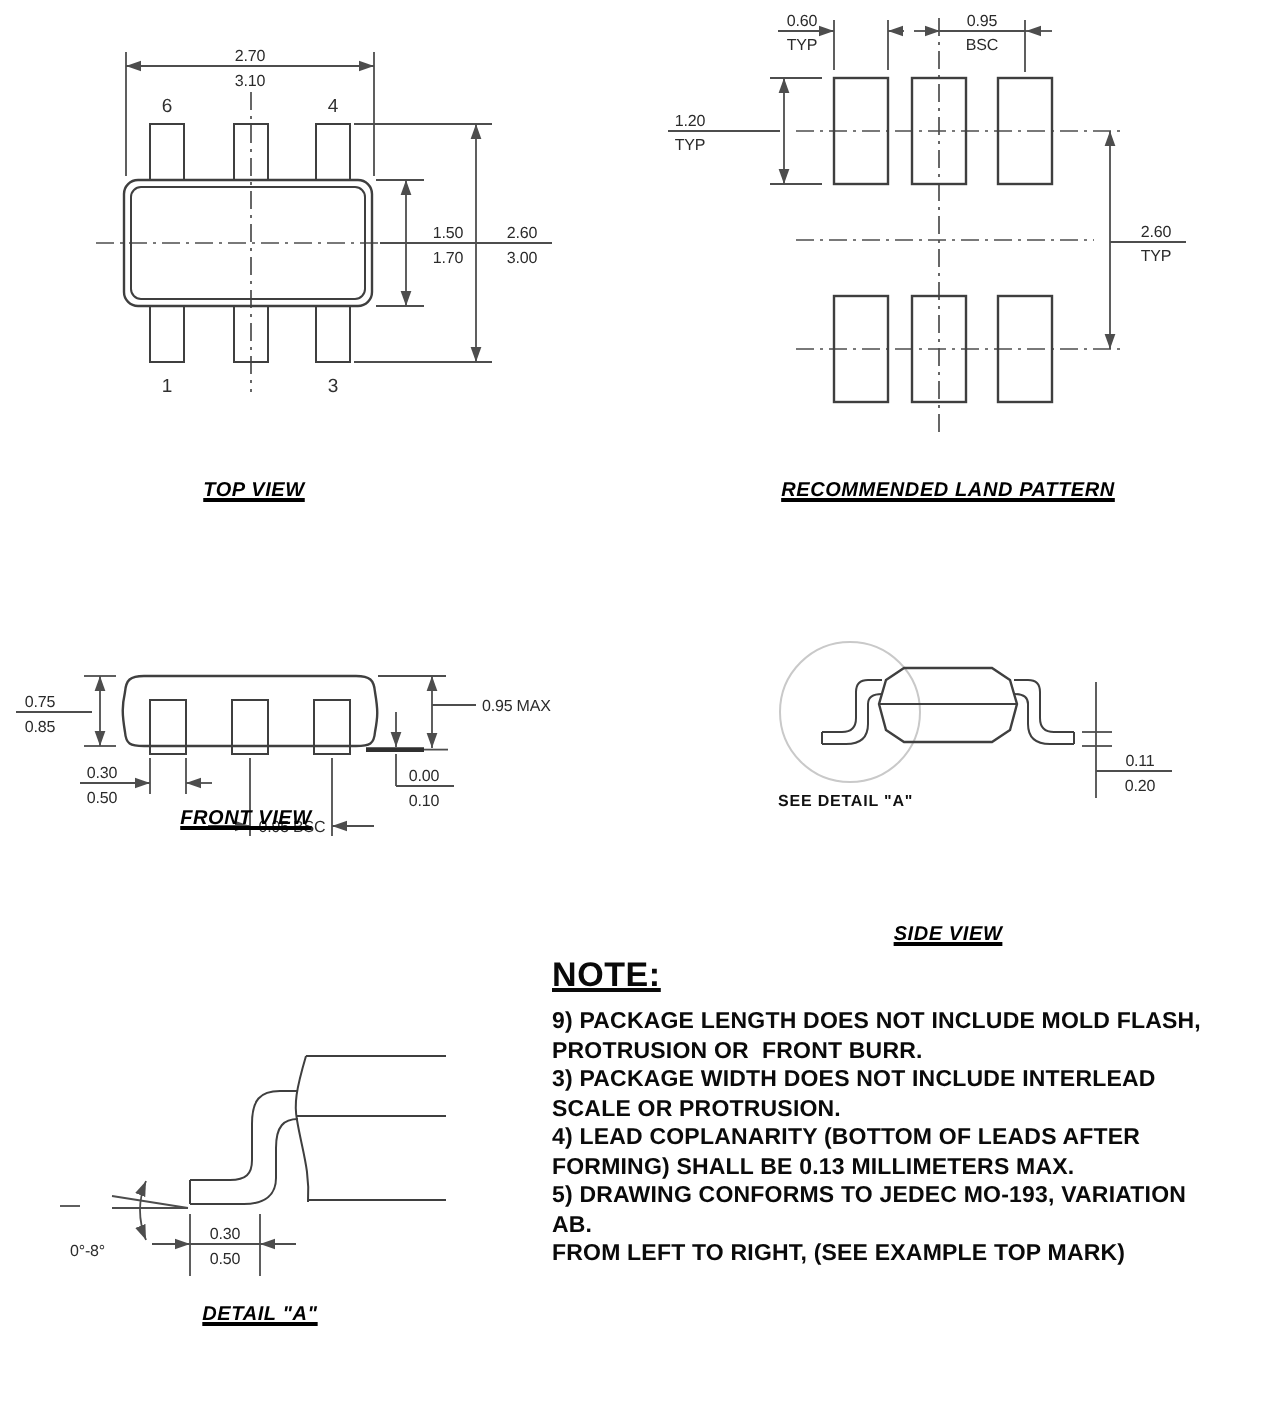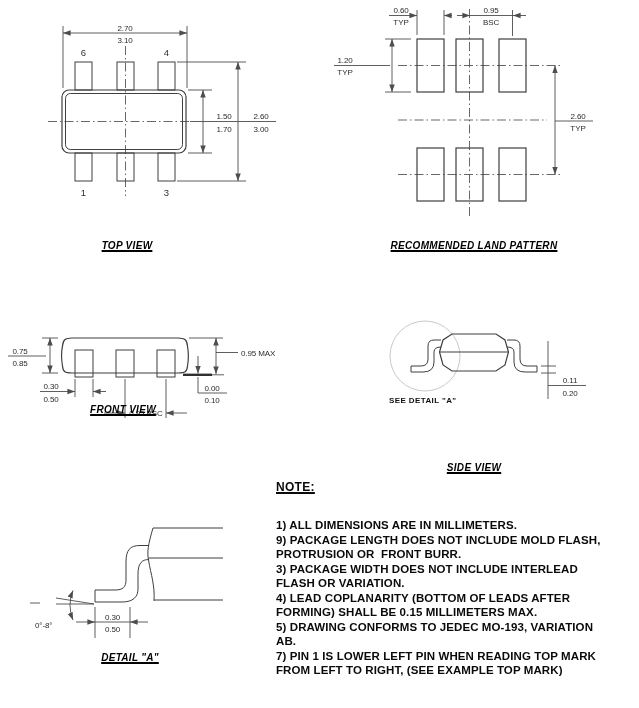--- a/index.html
+++ b/index.html
@@ -15,23 +15,23 @@
   .thk{stroke:#303030;stroke-width:2.4;fill:none;}
   .cl{stroke:#4d4d4d;stroke-width:0.85;fill:none;stroke-dasharray:9 3 1.5 3;}
   .dboth{marker-start:url(#arw);marker-end:url(#arw);}
   .dend{marker-end:url(#arw);}
   .vtitle{position:absolute;font-size:10px;font-weight:bold;color:#000;
           text-align:center;text-decoration:underline;text-decoration-thickness:1.8px;
           letter-spacing:0.3px;white-space:nowrap;font-style:italic;}
   .minicap{position:absolute;font-size:8px;font-weight:bold;color:#111;
            letter-spacing:0.4px;white-space:nowrap;}
   #note-block{position:absolute;left:276px;top:480px;width:360px;color:#0a0a0a;}
-  #note-heading{font-size:12px;font-weight:bold;line-height:15px;
+  #note-heading{font-size:17px;font-weight:bold;line-height:15px;
                 text-decoration:underline;text-decoration-thickness:1.8px;
-                margin-bottom:23px;letter-spacing:0.3px;}
+                margin-bottom:9px;letter-spacing:0.3px;}
   .note-line{font-size:11.5px;font-weight:bold;line-height:14.5px;
              white-space:pre;letter-spacing:0.1px;}
 </style>
 </head>
 <body>
 
 <div id="page">
 
 <svg width="639" height="708" viewBox="0 0 639 708">
   <defs>
@@ -207,26 +207,24 @@
 
 <div class="vtitle" style="left:47px;top:240px;width:160px;">TOP VIEW</div>
 <div class="vtitle" style="left:349px;top:240px;width:250px;">RECOMMENDED LAND PATTERN</div>
 <div class="vtitle" style="left:43px;top:404px;width:160px;">FRONT VIEW</div>
 <div class="vtitle" style="left:394px;top:437px;width:160px;margin-top:25px;">SIDE VIEW</div>
 <div class="vtitle" style="left:50px;top:652px;width:160px;">DETAIL "A"</div>
 <div class="minicap" style="left:389px;top:396px;">SEE DETAIL "A"</div>
 
 <div id="note-block">
   <div id="note-heading">NOTE:</div>
-  <div class="note-line">1) ALL DIMENSIONS ARE IN MILLIMETERS.</div>
   <div class="note-line">9) PACKAGE LENGTH DOES NOT INCLUDE MOLD FLASH,</div>
   <div class="note-line">PROTRUSION OR  FRONT BURR.</div>
   <div class="note-line">3) PACKAGE WIDTH DOES NOT INCLUDE INTERLEAD</div>
-  <div class="note-line">FLASH OR VARIATION.</div>
+  <div class="note-line">SCALE OR PROTRUSION.</div>
   <div class="note-line">4) LEAD COPLANARITY (BOTTOM OF LEADS AFTER</div>
-  <div class="note-line">FORMING) SHALL BE 0.15 MILLIMETERS MAX.</div>
+  <div class="note-line">FORMING) SHALL BE 0.13 MILLIMETERS MAX.</div>
   <div class="note-line">5) DRAWING CONFORMS TO JEDEC MO-193, VARIATION</div>
   <div class="note-line">AB.</div>
-  <div class="note-line">7) PIN 1 IS LOWER LEFT PIN WHEN READING TOP MARK</div>
   <div class="note-line">FROM LEFT TO RIGHT, (SEE EXAMPLE TOP MARK)</div>
 </div>
 
 </div>
 
 </body></html>

